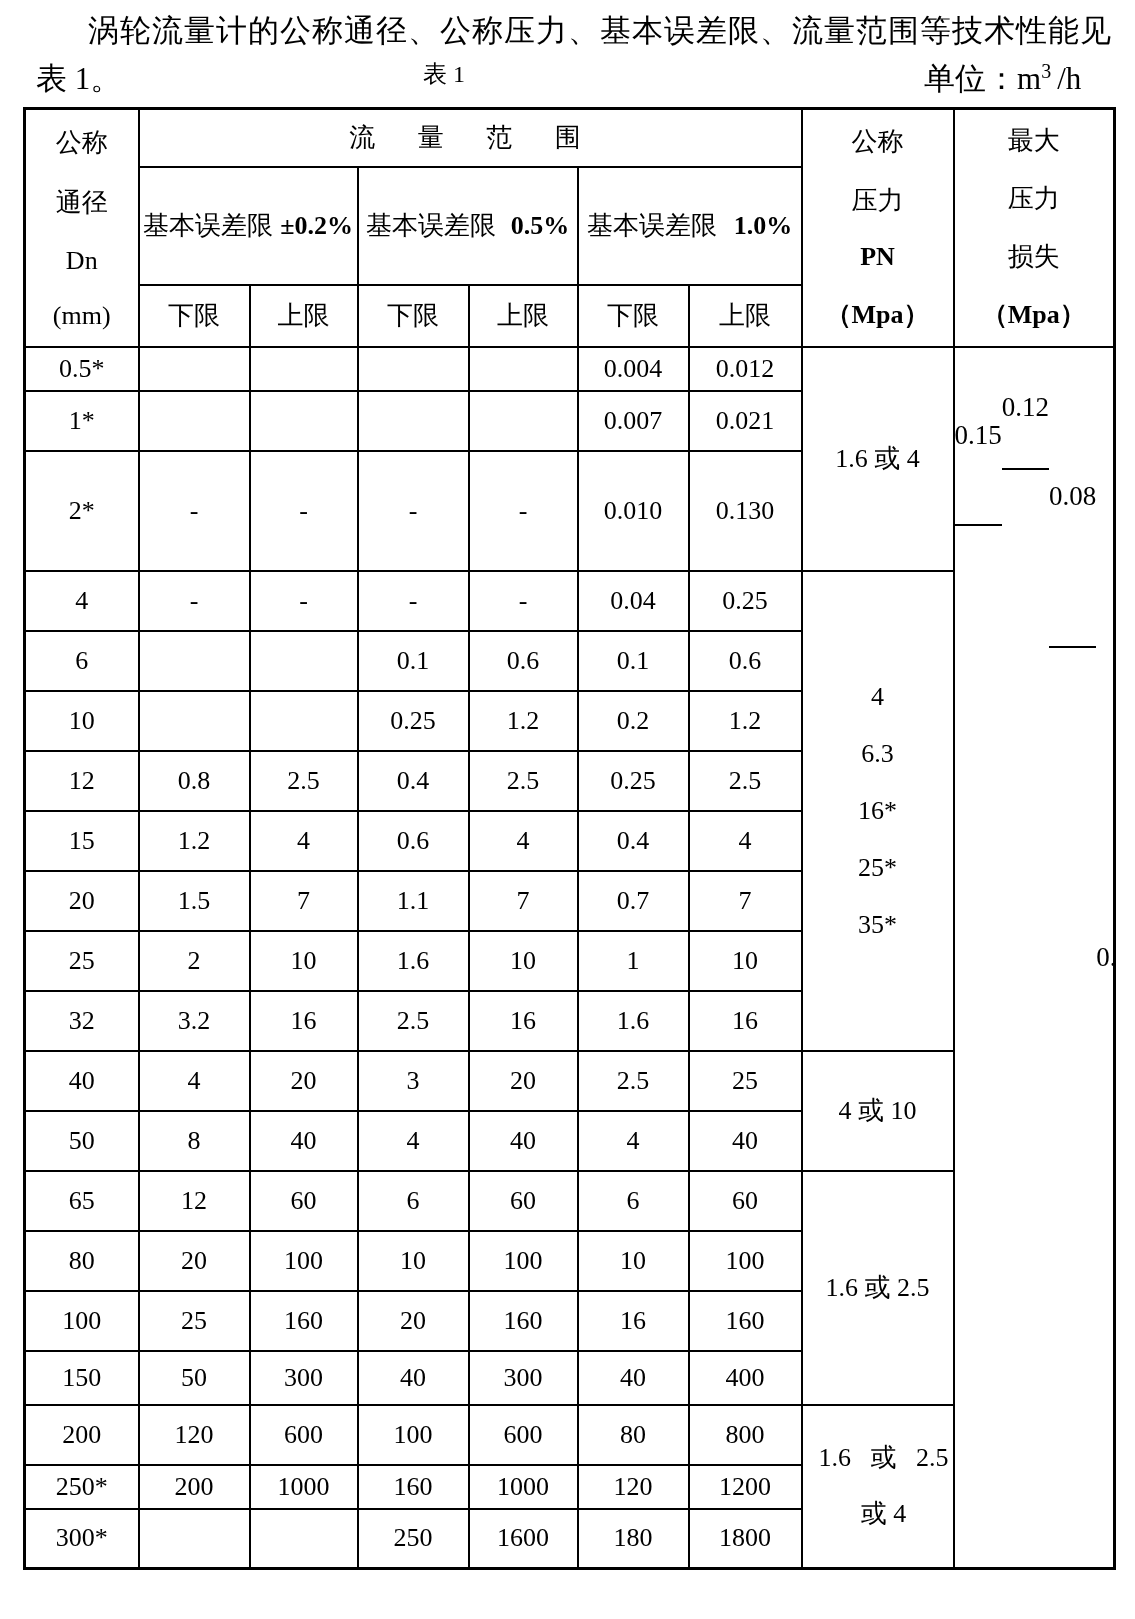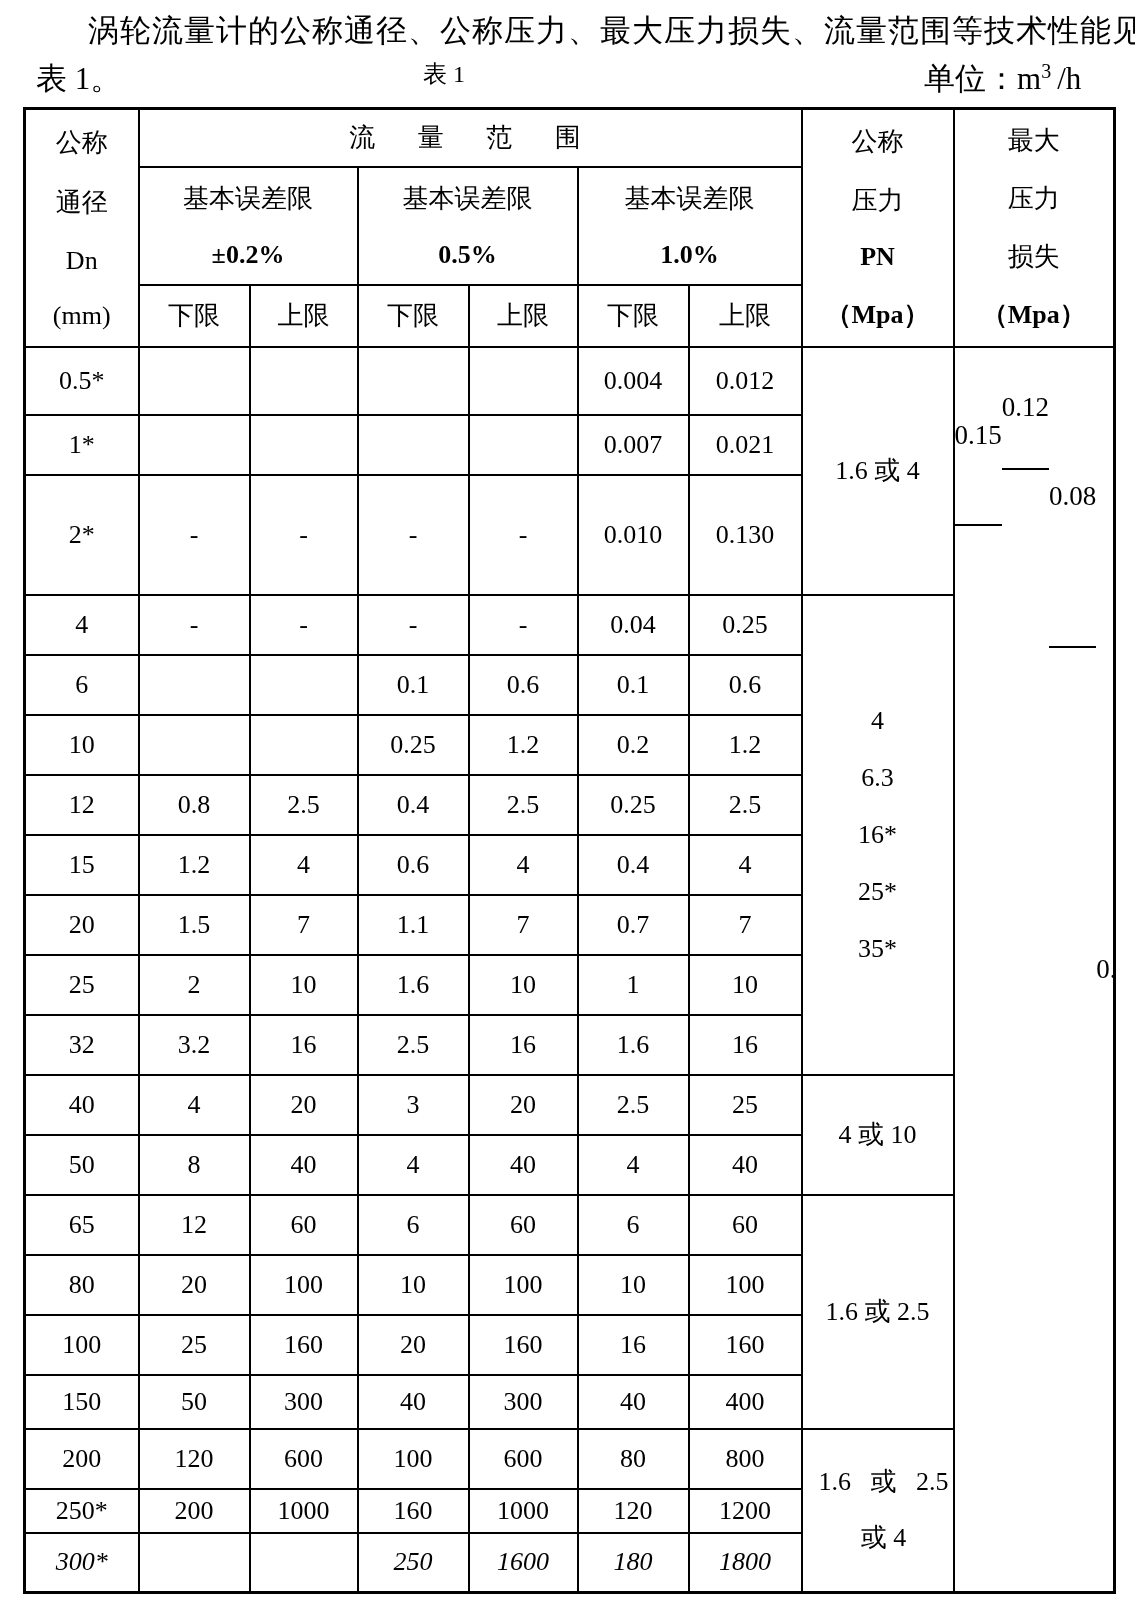--- a/index.html
+++ b/index.html
@@ -26,21 +26,21 @@
   table.spec td {
     border:2px solid #000; text-align:center; vertical-align:middle;
     padding:0; font-size:26px; overflow:hidden;
   }
   thead td { font-size:27px; }
   .bold { font-weight:bold; }
   tr.hrow1 { height:58px; }
   tr.hrow2 { height:118px; }
   tr.hrow3 { height:62px; }
   .stack4 { height:232px; display:flex; flex-direction:column; justify-content:space-around; align-items:center; }
-  .stack2 { height:112px; display:flex; flex-direction:column; justify-content:space-around; align-items:center; }
+  .stack2 { height:112px; display:flex; flex-direction:row; justify-content:space-around; align-items:center; }
   .flow-header { letter-spacing:10px; word-spacing:16px; }
 
   td.pn-cell { font-size:27px; }
   .pn-line { line-height:57px; }
   td.pn-left { text-align:left; }
   td.pn-left .pn-line { padding-left:12px; line-height:56px; }
   td.pn-left .pn-line:first-child { word-spacing:13px; }
 
   td.loss-col { position:relative; padding:0; }
   .loss-stack { position:absolute; left:0; top:0; right:0; bottom:0; display:flex; flex-direction:row; }
@@ -48,21 +48,21 @@
     display:flex; align-items:center; justify-content:center;
     border-bottom:2px solid #000; font-size:27px; flex:0 0 auto;
   }
   .loss-box:last-child { border-bottom:none; flex:1 1 auto; }
 </style>
 </head>
 <body>
 
 <div class="page">
 
-  <div class="intro-line">涡轮流量计的公称通径、公称压力、最大压力损失、流量范围等技术性能见</div>
+  <div class="intro-line">涡轮流量计的公称通径、公称压力、基本误差限、流量范围等技术性能见</div>
   <div class="caption-left">表 1。</div>
   <div class="caption-center">表 1</div>
   <div class="caption-unit"><span>单位：</span><span>m</span><sup>3</sup><span class="unit-tail">/h</span></div>
 
   <table class="spec">
     <colgroup>
       <col style="width:114px">
         <col style="width:111px">
         <col style="width:108px">
       <col style="width:111px">
@@ -123,21 +123,21 @@
       <tr class="hrow3">
         <td>下限</td>
         <td>上限</td>
         <td>下限</td>
         <td>上限</td>
         <td>下限</td>
         <td>上限</td>
       </tr>
     </thead>
     <tbody>
-        <tr style="height: 68px; margin-left: 28px;">
+        <tr style="height: 44px; margin-left: 28px;">
           <td>0.5*</td>
           <td></td>
           <td></td>
           <td></td>
           <td></td>
           <td>0.004</td>
           <td>0.012</td>
           <td rowspan="3" class="pn-cell">
             <div class="pn-line">1.6 或 4</div>
           </td>
@@ -322,21 +322,21 @@
         </tr>
         <tr style="height: 44px;">
           <td>250*</td>
           <td>200</td>
           <td>1000</td>
           <td>160</td>
           <td>1000</td>
           <td>120</td>
           <td>1200</td>
         </tr>
-        <tr style="height: 60px; font-style: italic;">
+        <tr style="height: 60px;">
           <td>300*</td>
           <td></td>
           <td></td>
           <td>250</td>
           <td>1600</td>
           <td>180</td>
           <td>1800</td>
         </tr>
       </tbody>
   </table>

